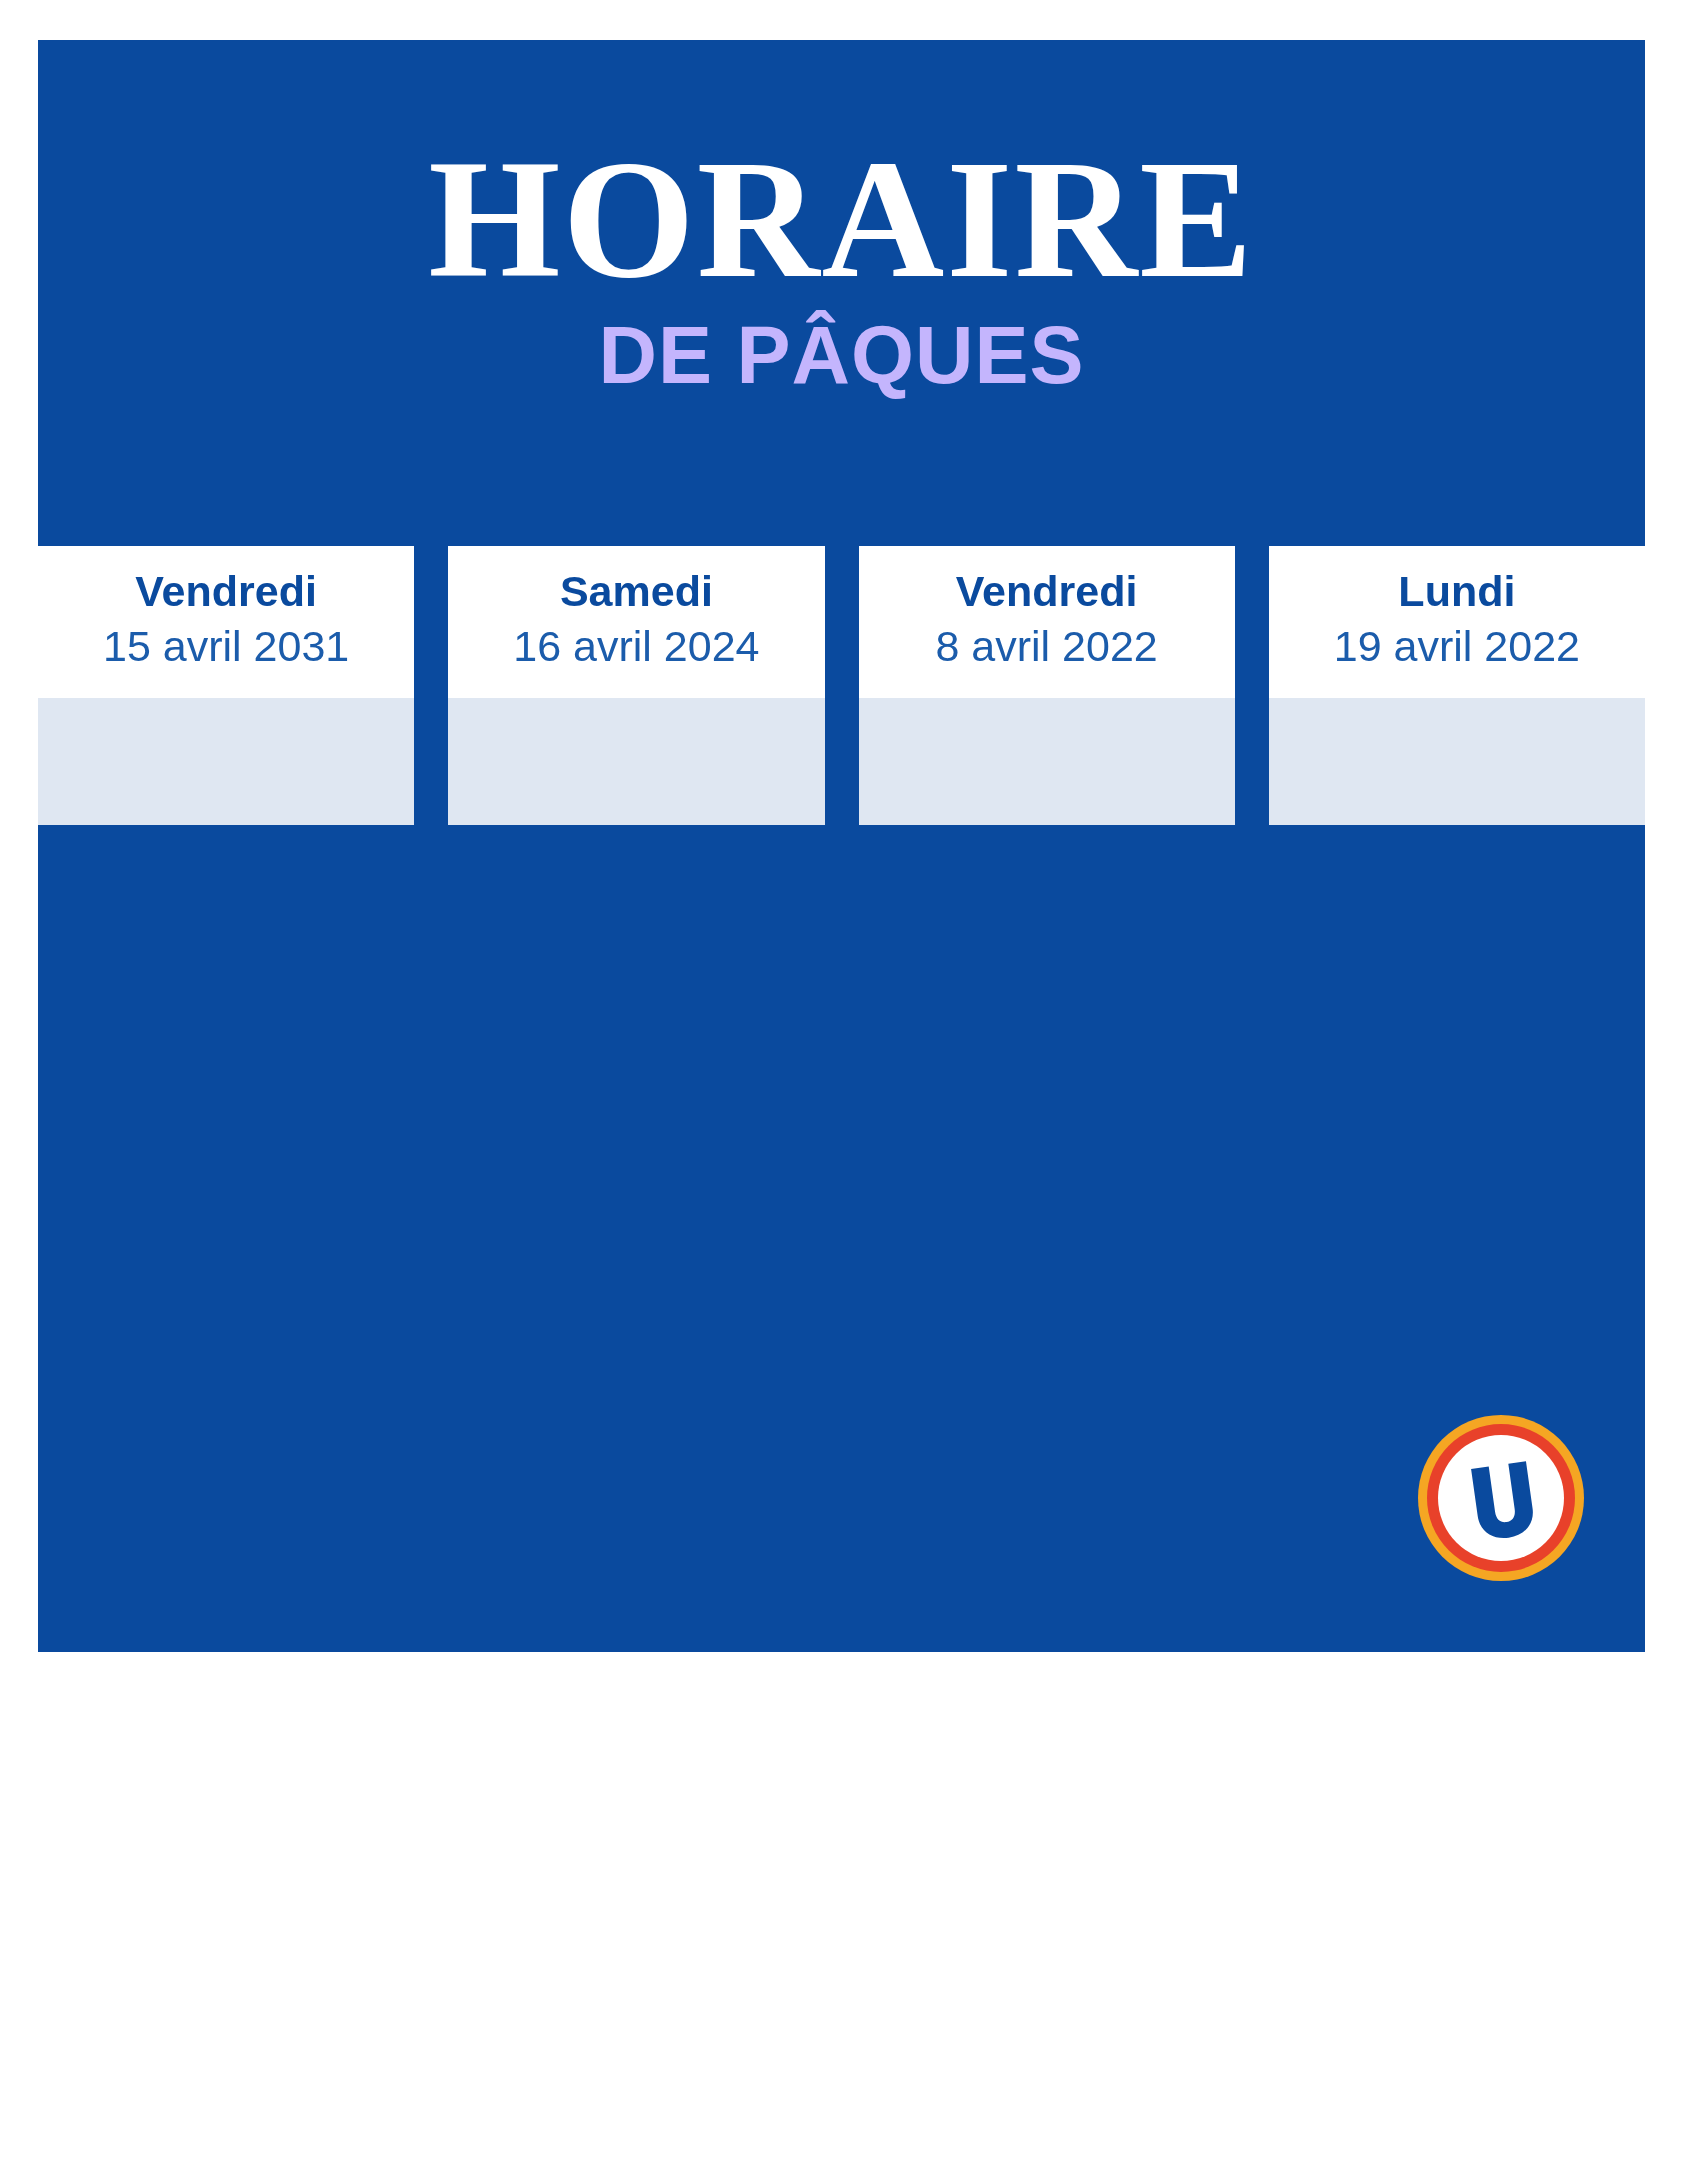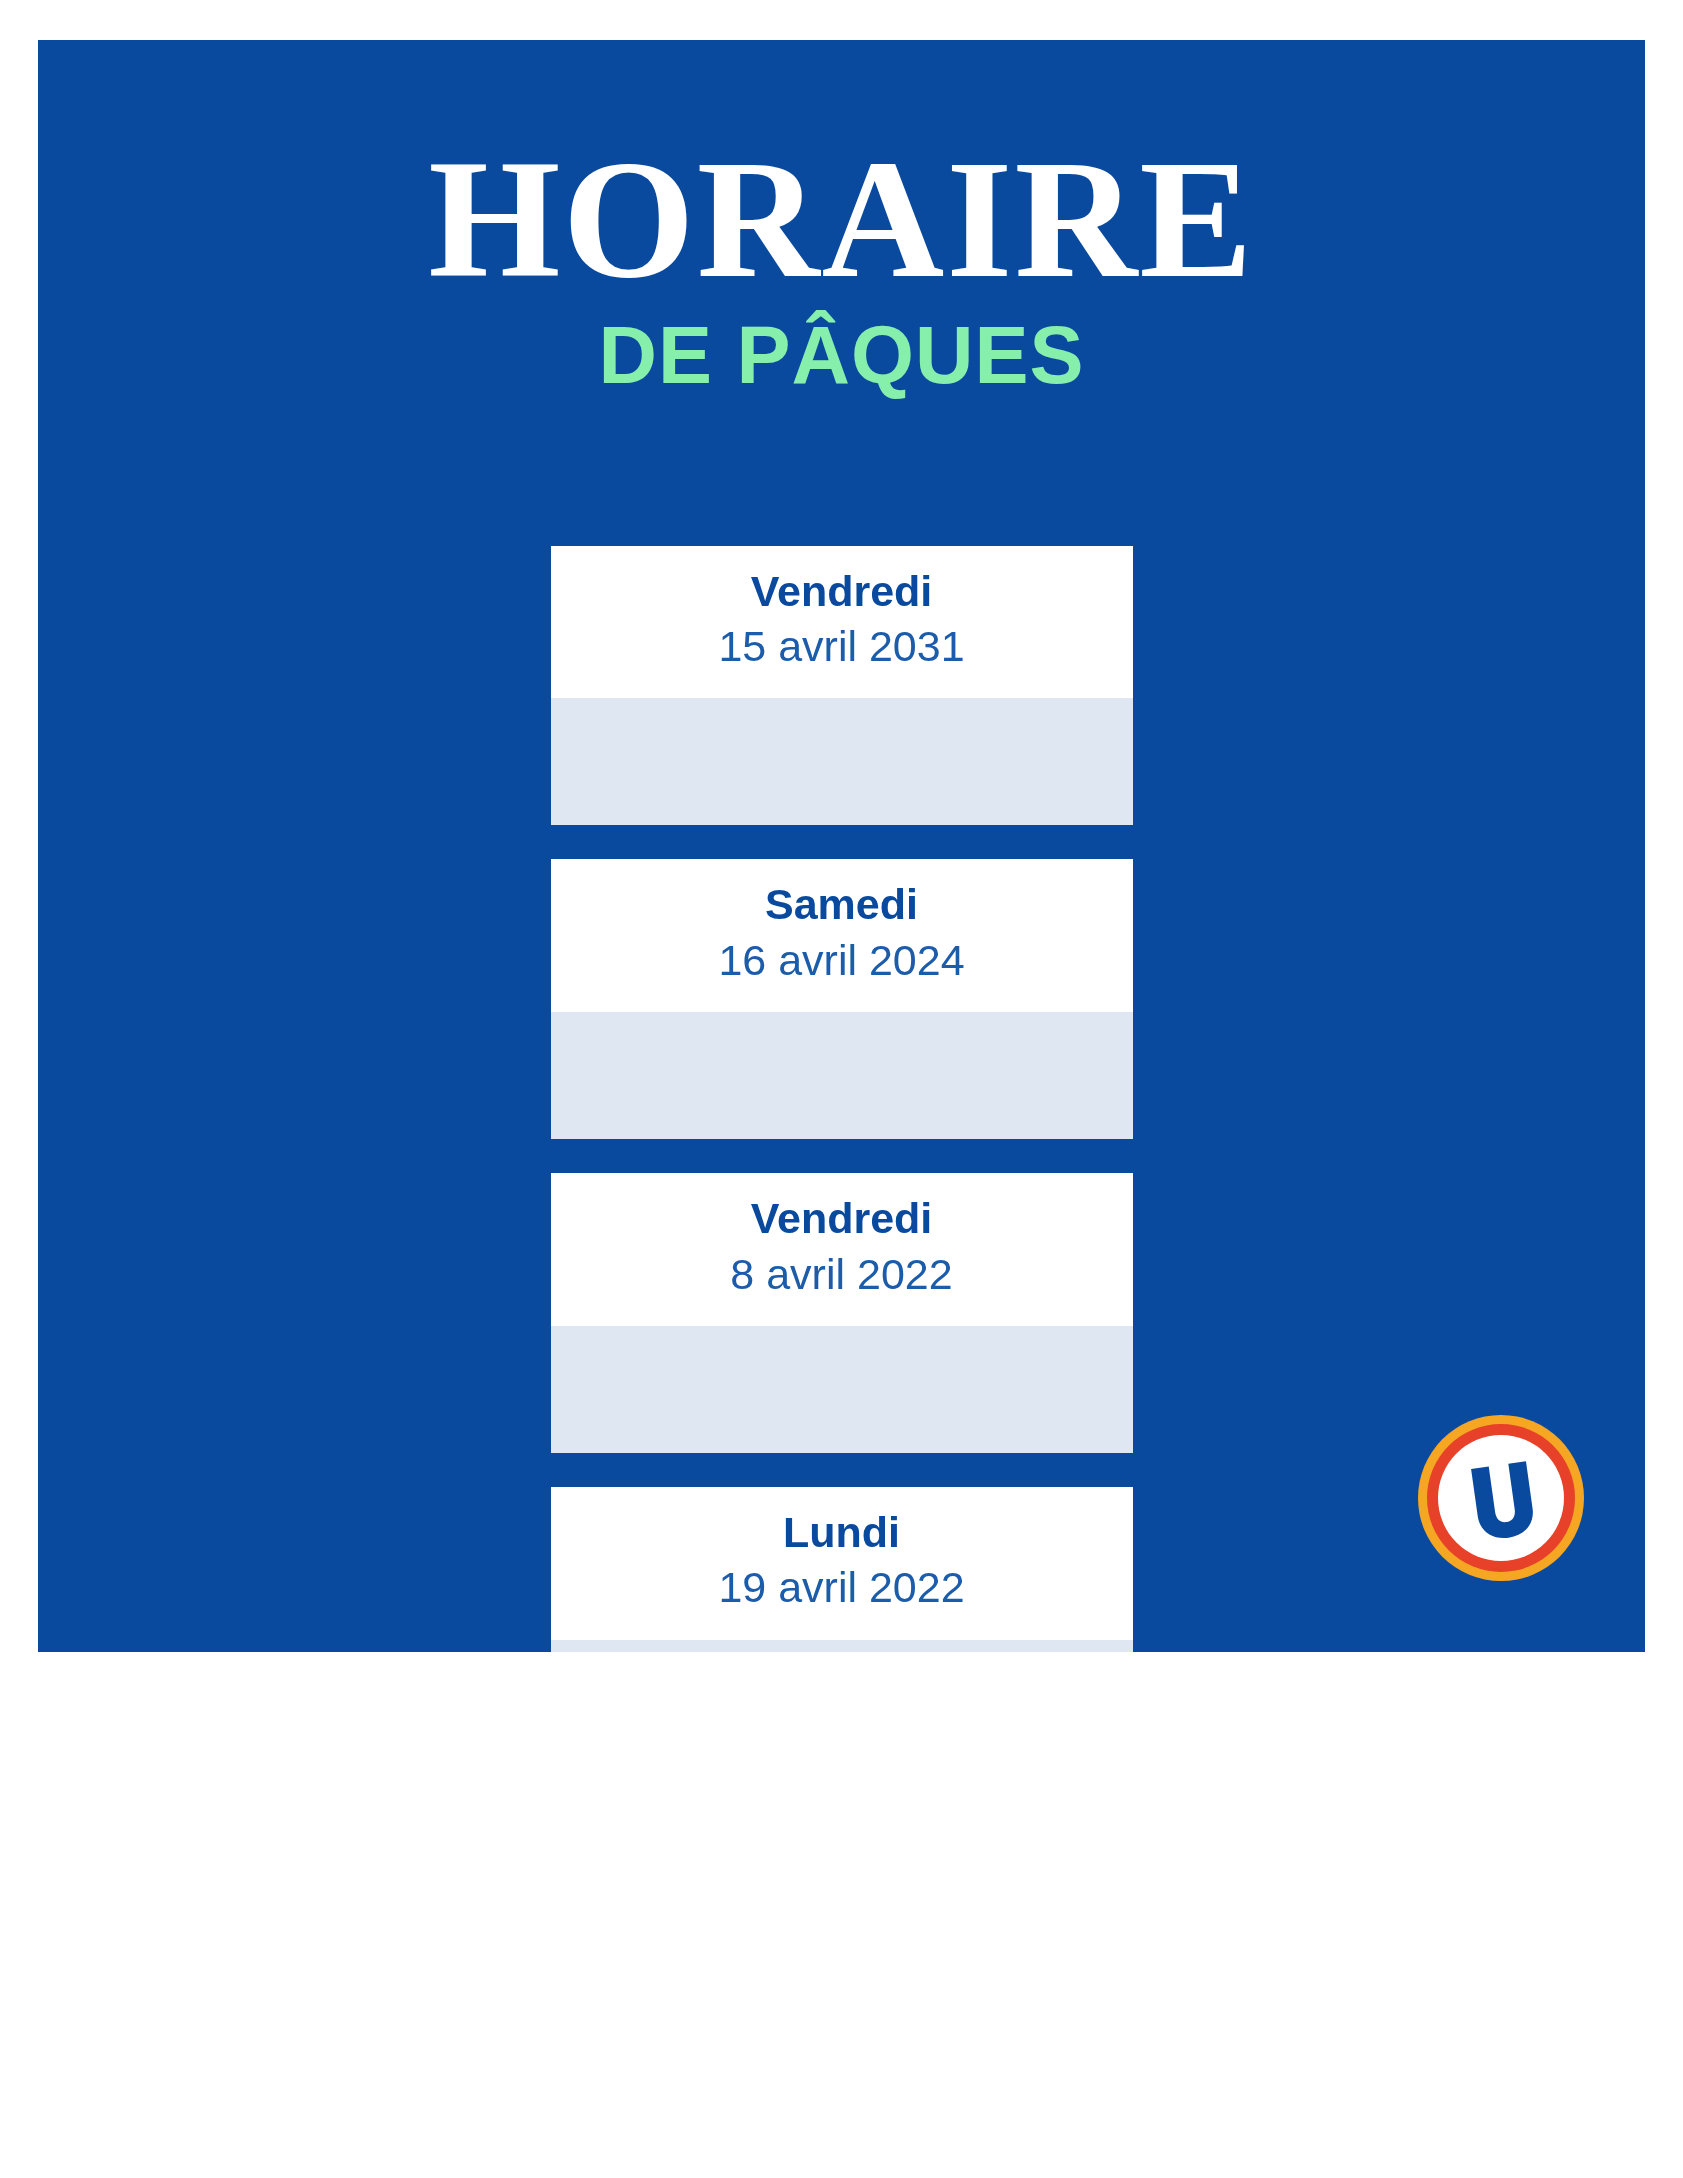--- a/index.html
+++ b/index.html
@@ -43,33 +43,33 @@
     color: #ffffff;
     font-size: 170px;
     line-height: 0.95;
     letter-spacing: 2px;
     margin: 0;
     white-space: nowrap;
   }
   .title-sub {
     font-family: "Liberation Sans", sans-serif;
     font-weight: bold;
-    color: #86efac;
+    color: #c4b5fd;
     font-size: 81px;
     line-height: 1;
     letter-spacing: 1px;
     margin: 14px 0 0 0;
     white-space: nowrap;
   }
 
   
   .schedule {
     margin-top: 150px;
     display: flex;
-    flex-direction: column;
+    flex-direction: row;
     align-items: center;
     gap: 34px;
   }
   .day-card {
     width: 582px;
     background: #dfe7f2;
   }
   .day-head {
     background: #ffffff;
     padding: 22px 16px 26px 16px;

